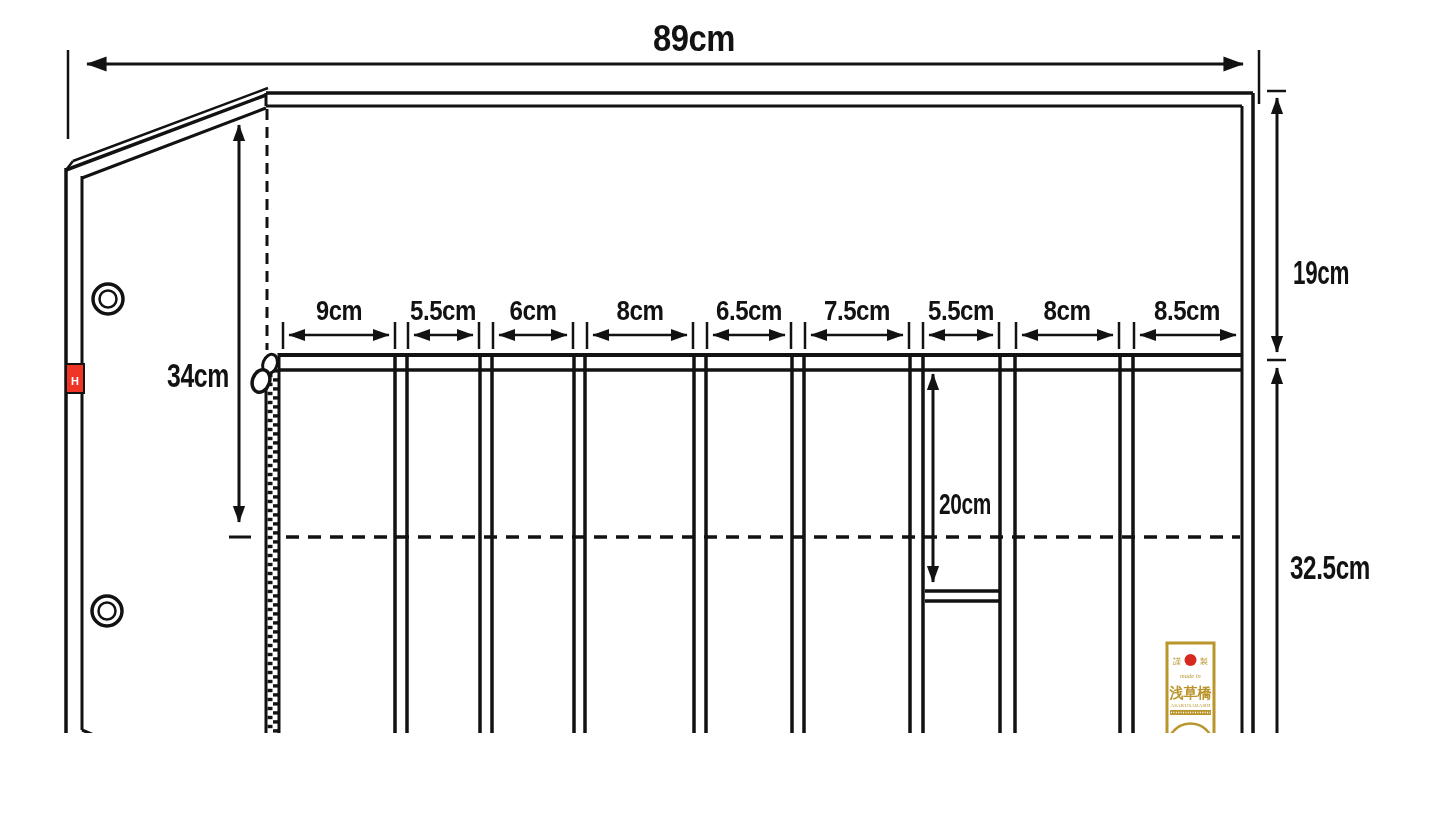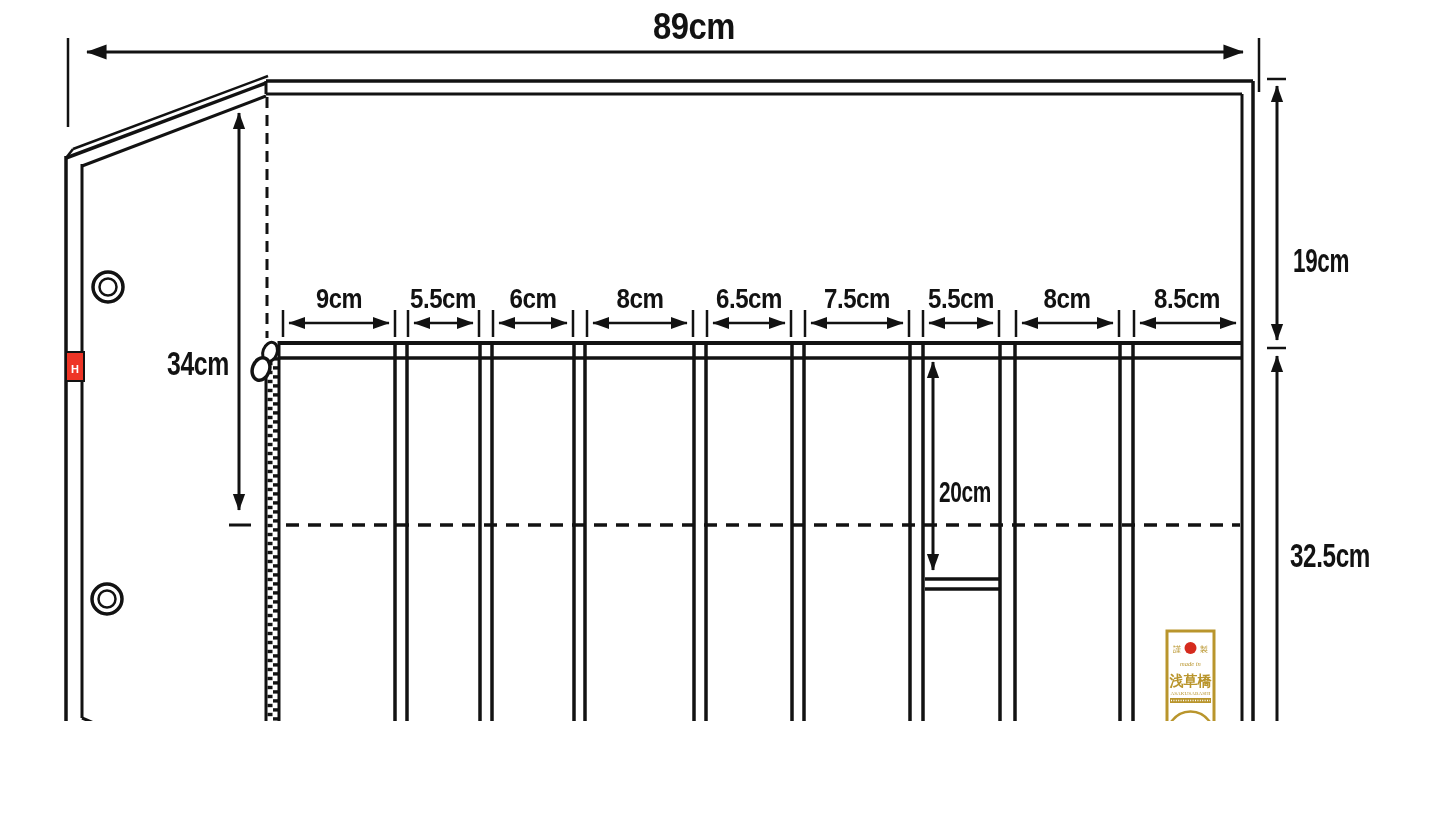--- a/index.html
+++ b/index.html
@@ -1,16 +1,16 @@
 <!DOCTYPE html>
 <html><head>
 <meta charset="utf-8">
 <style>
   html,body{margin:0;padding:0;background:#ffffff;}
-  .stage{position:relative;width:1445px;height:721px;background:#fff;overflow:hidden;}
+  .stage{position:relative;width:1445px;height:721px;background:#fff;overflow:hidden;margin-top:12px;}
   svg{display:block;}
   .ln{stroke:#121212;fill:none;}
   .dim{stroke:#121212;fill:none;}
   .dim-label{font-family:"Liberation Sans",sans-serif;font-weight:700;fill:#121212;letter-spacing:-0.5px;}
   .gold-txt{font-family:"Liberation Serif",serif;fill:#b9952c;}
   .teeth-fill{fill:url(#teeth);}
 </style>
 </head>
 <body>
 

